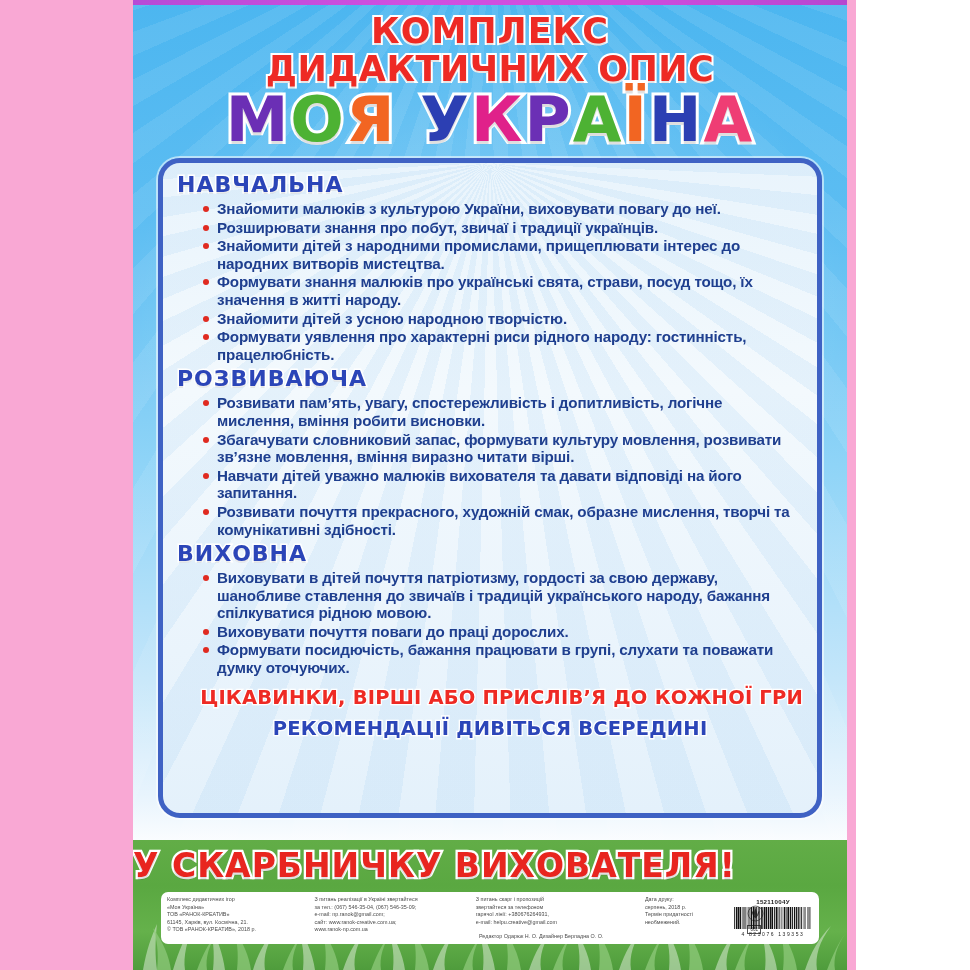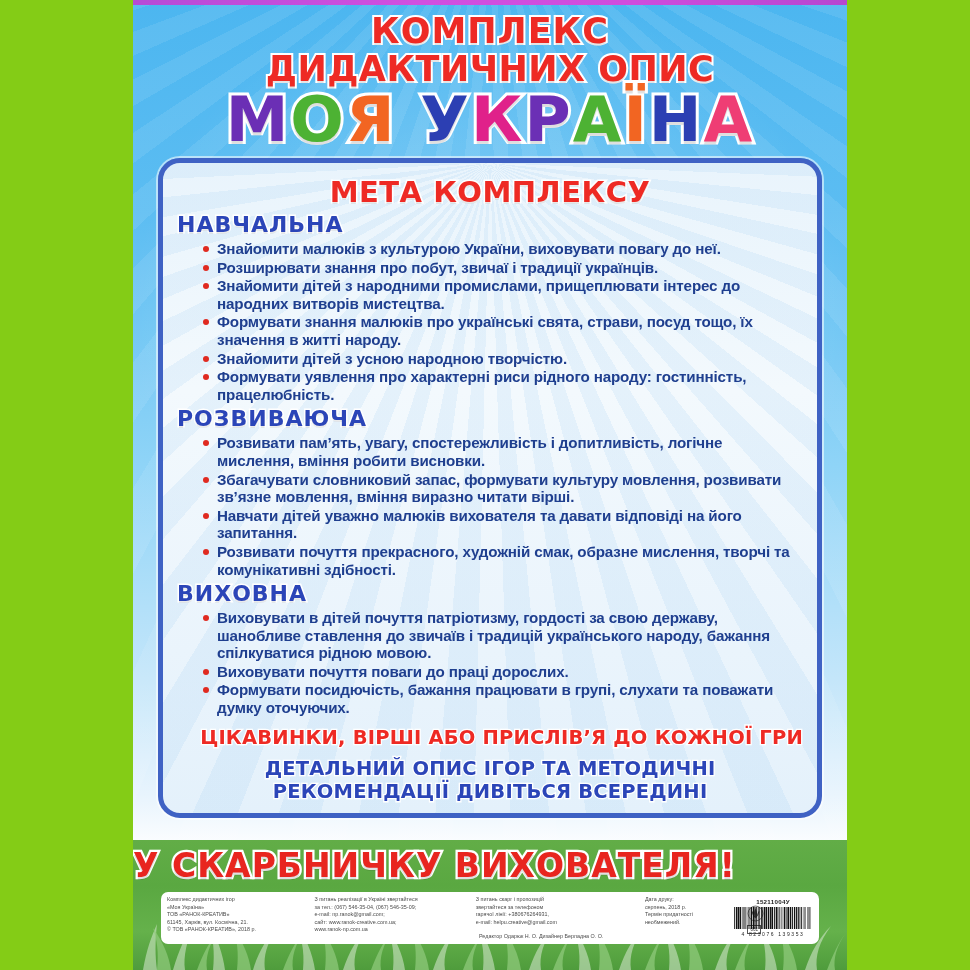--- a/index.html
+++ b/index.html
@@ -1,20 +1,20 @@
 <!DOCTYPE html>
 <html><head>
 <meta charset="utf-8">
 <style>
   * { margin:0; padding:0; box-sizing:border-box; }
   html,body{
     width:970px; height:970px; background:#ffffff; overflow:hidden;
     font-family:"Liberation Sans", sans-serif;
   }
-  #stage{ position:relative; width:970px; height:970px; background:#84cc16; }
+  #stage{ position:relative; width:856px; height:970px; background:#f9a8d4; }
 
   
   #page{
     position:absolute; left:133px; top:0px; width:714px; height:970px;
     overflow:hidden;
     background:linear-gradient(180deg,#4cb6f0 0%,#5cbdf2 22%,#8fd4f7 48%,#c4e6fa 70%,#e8f4fd 82%,#ffffff 88%);
   }
   
   #rays{
     position:absolute; left:0; top:0; width:714px; height:840px;
@@ -185,21 +185,20 @@
     <div class="head-wrap">
       <div class="hl1">КОМПЛЕКС</div>
       <div class="hl2">ДИДАКТИЧНИХ ОПИС</div>
       <div class="hl3" id="title-letters"><span style="color: rgb(107, 47, 181);">М</span><span style="color: rgb(77, 178, 51);">О</span><span style="color: rgb(242, 101, 34);">Я</span><span style="color: rgb(255, 255, 255);">&nbsp;</span><span style="color: rgb(44, 63, 179);">У</span><span style="color: rgb(224, 33, 138);">К</span><span style="color: rgb(107, 47, 181);">Р</span><span style="color: rgb(77, 178, 51);">А</span><span style="color: rgb(242, 101, 34);">Ї</span><span style="color: rgb(44, 63, 179);">Н</span><span style="color: rgb(239, 61, 116);">А</span></div>
     </div>
 
     <div id="panel">
       <div id="panelrays"></div>
       <div id="panelinner">
 
-        <div class="sec-title-red">МЕТА КОМПЛЕКСУ</div>
 
         <div id="sections">
             <div class="sec-title-blue">НАВЧАЛЬНА</div>
             <ul class="bullets">
               <li>Знайомити малюків з культурою України, виховувати повагу до неї.</li>
               <li>Розширювати знання про побут, звичаї і традиції українців.</li>
               <li>Знайомити дітей з народними промислами, прищеплювати інтерес до народних витворів мистецтва.</li>
               <li>Формувати знання малюків про українські свята, страви, посуд тощо, їх значення в житті народу.</li>
               <li>Знайомити дітей з усною народною творчістю.</li>
               <li>Формувати уявлення про характерні риси рідного народу: гостинність, працелюбність.</li>
@@ -214,21 +213,20 @@
             <div class="sec-title-blue">ВИХОВНА</div>
             <ul class="bullets">
               <li>Виховувати в дітей почуття патріотизму, гордості за свою державу, шанобливе ставлення до звичаїв і традицій українського народу, бажання спілкуватися рідною мовою.</li>
               <li>Виховувати почуття поваги до праці дорослих.</li>
               <li>Формувати посидючість, бажання працювати в групі, слухати та поважати думку оточуючих.</li>
             </ul>
           </div>
 
         <div class="foot-red">ЦІКАВИНКИ, ВІРШІ АБО ПРИСЛІВ’Я ДО КОЖНОЇ ГРИ</div>
         <div class="foot-blue">
-          <div>ДЕТАЛЬНИЙ ОПИС ІГОР ТА МЕТОДИЧНІ</div>
           <div>РЕКОМЕНДАЦІЇ ДИВІТЬСЯ ВСЕРЕДИНІ</div>
         </div>
 
       </div>
     </div>
 
     <div id="greenband">
       <div class="gtext">У СКАРБНИЧКУ ВИХОВАТЕЛЯ!</div>
 
       <svg id="grass" viewBox="0 0 714 62" preserveAspectRatio="none">

